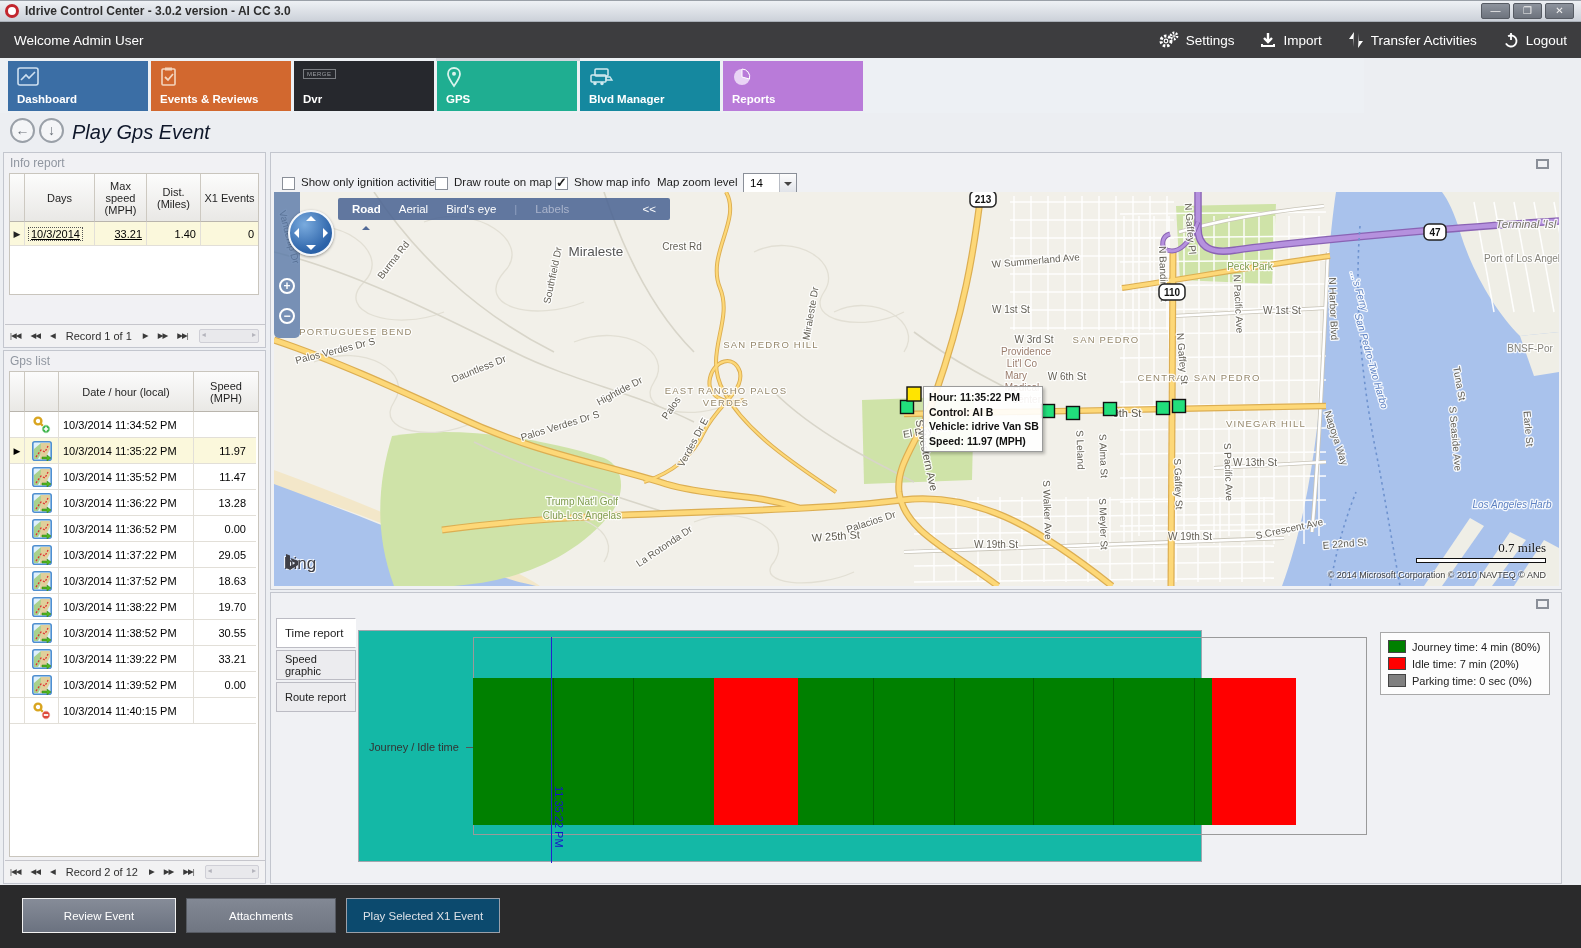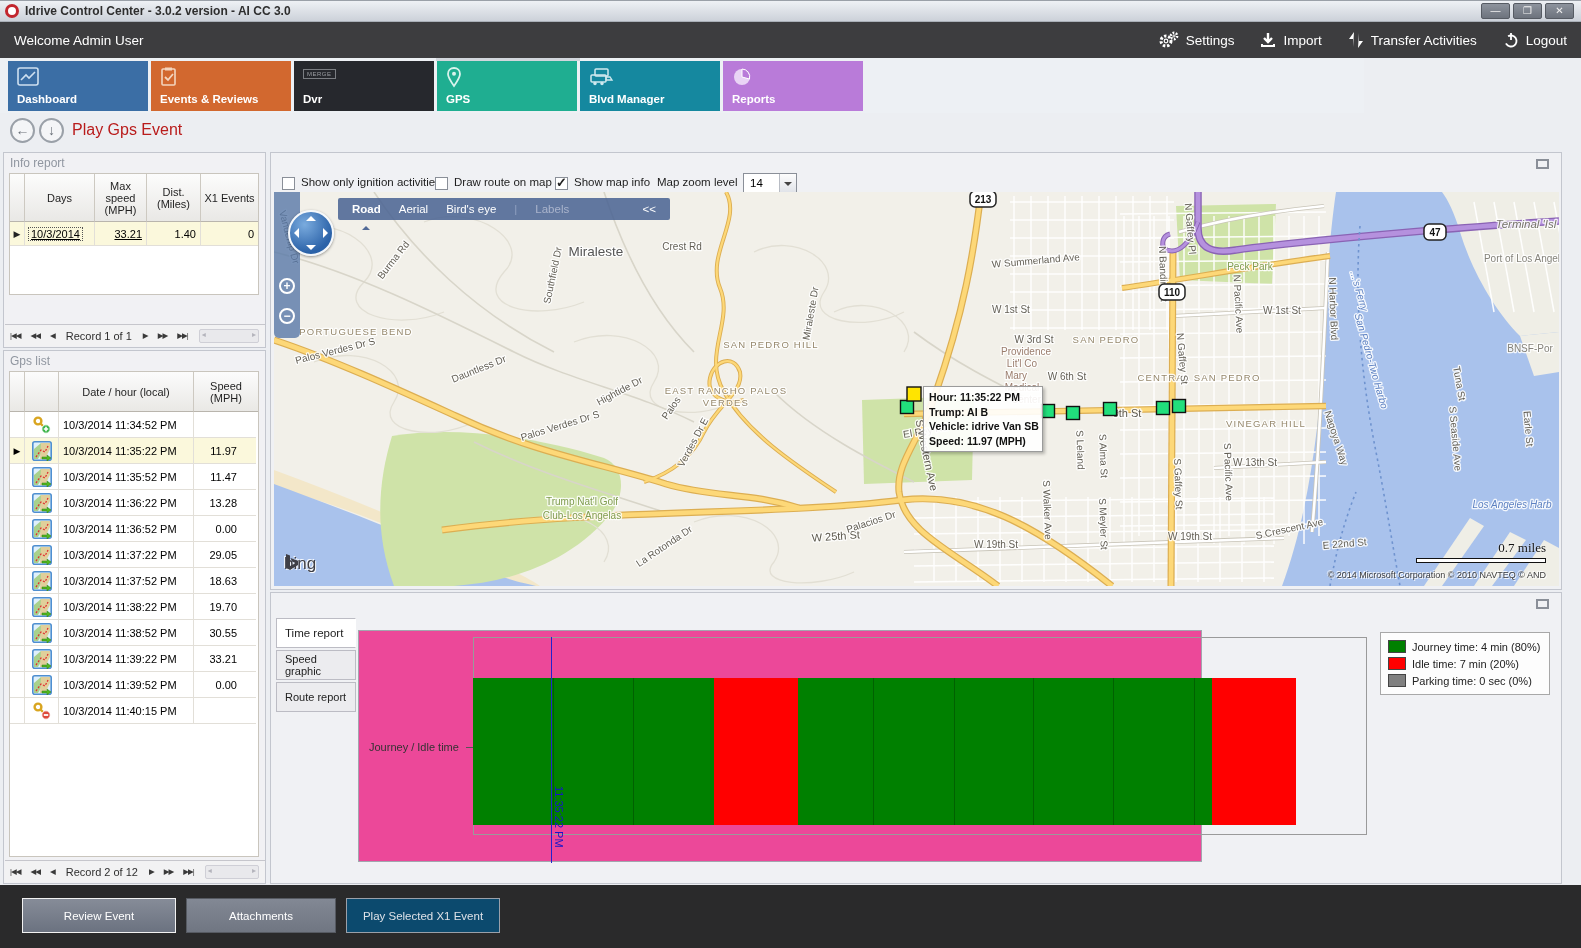--- a/index.html
+++ b/index.html
@@ -23,21 +23,21 @@
   .tabstrip { left:0; top:58px; width:1364px; height:55px; background:#edf0f4; }
   .navtab { top:3px; height:50px; width:140px; color:#fff; cursor:pointer; }
   .navtab .ticon { position:absolute; left:9px; top:6px; }
   .navtab .tlabel { position:absolute; left:9px; bottom:6px; font-size:11.5px; font-weight:bold; }
   .active-strip { top:0; height:3px; width:144px; background:#d2d6dc; }
   .merge-box { position:absolute; left:9px; top:8px; border:1px solid #7a7d82; color:#9a9da2; font-size:6px; padding:1px 3px; letter-spacing:0.5px; }
 
   
   .crumbbar { left:0; top:113px; width:1581px; height:37px; background:#eceef2; }
   .circlebtn { top:5px; width:25px; height:25px; border:2px solid #9aa0a8; border-radius:50%; background:#f4f5f7; color:#6a7078; font-size:14px; text-align:center; line-height:21px; }
-  .page-title { left:72px; top:8px; font-size:16px; color:#b91c1c; }
+  .page-title { left:72px; top:8px; font-size:20px; color:#0f172a;font-style:italic; }
 
   
   .gpanel { background:#f1f1f4; border:1px solid #c3c6ce; }
   .gpanel .caption { position:absolute; left:6px; top:3px; font-size:12px; color:#9096a0; }
   .dtable { position:absolute; background:#fff; border:1px solid #c9c5bd; }
   .hcell { position:absolute; background:linear-gradient(#fcfcfc,#e9e8e5); border-right:1px solid #cdc9c1; border-bottom:1px solid #b9b5ad; font-size:11px; color:#1f1f1f; display:flex; align-items:center; justify-content:center; text-align:center; white-space:pre-line; }
   .dcell { position:absolute; border-right:1px solid #e2dfd8; border-bottom:1px solid #e2dfd8; font-size:11px; color:#000; display:flex; align-items:center; padding:0 4px; }
   .selrow { background:#fbf8dc; }
   .rowind { justify-content:center; color:#222; font-size:9px; padding:0; }
   .navbar { position:absolute; height:22px; background:#f2f2f3; border-top:1px solid #c6c6cc; display:flex; align-items:center; font-size:11px; color:#2e2e2e; }
@@ -45,21 +45,21 @@
   .navlabel { margin:0 6px; }
   .minitrack { height:14px; background:#e9e9ec; border:1px solid #cfcfd6; border-radius:2px; flex:1; margin:0 6px; position:relative; }
   .minitrack::before { content:"◂"; position:absolute; left:2px; top:0px; font-size:8px; color:#b4b4bc; }
   .minitrack::after { content:"▸"; position:absolute; right:2px; top:0px; font-size:8px; color:#b4b4bc; }
 
   
   .gps-row { position:absolute; left:0; width:246px; height:26px; }
   .gps-row .c0 { position:absolute; left:0; top:0; width:15px; height:26px; border-right:1px solid #e2dfd8; border-bottom:1px solid #e2dfd8; font-size:9px; text-align:center; line-height:26px; }
   .gps-row .c1 { position:absolute; left:15px; top:0; width:34px; height:26px; border-right:1px solid #e2dfd8; border-bottom:1px solid #e2dfd8; display:flex; align-items:center; justify-content:center; }
   .gps-row .c2 { position:absolute; left:49px; top:0; width:135px; height:26px; border-right:1px solid #e2dfd8; border-bottom:1px solid #e2dfd8; font-size:11px; display:flex; align-items:center; padding-left:4px; }
-  .gps-row .c3 { position:absolute; left:184px; top:0; width:62px; height:26px; border-bottom:1px solid #e2dfd8; font-size:11px; display:flex; align-items:center; justify-content:flex-end; padding-right:19px; }
+  .gps-row .c3 { position:absolute; left:184px; top:0; width:62px; height:26px; border-bottom:1px solid #e2dfd8; font-size:11px; display:flex; align-items:center; justify-content:flex-end; padding-right:10px; }
 
   
   .rpanel { background:#f0f1f4; border:1px solid #c3c6ce; }
   .collapse-sq { position:absolute; width:13px; height:10px; border:2px solid #8a8f98; background:#f0f1f4; }
 
   .cb { position:absolute; width:13px; height:13px; border:1px solid #8a8f98; background:#fff; top:4px; }
   .cb.checked::after { content:"✓"; position:absolute; left:0px; top:-3px; font-size:13px; font-weight:bold; color:#222; }
   .cbl { position:absolute; top:3px; font-size:11.5px; color:#1d1d1d; }
   .zoom-select { position:absolute; top:0px; width:54px; height:21px; background:#fff; border:1px solid #8a8f98; font-size:11.5px; }
   .zoom-select .val { position:absolute; left:6px; top:3px; }
@@ -100,21 +100,21 @@
   .maptip { left:649px; top:194px; width:120px; background:rgba(255,255,255,0.9); border:1px solid #9b9b9b; box-shadow:2px 2px 3px rgba(0,0,0,0.25); padding:3px 5px; font-size:10.5px; font-weight:bold; color:#111; line-height:14.5px; white-space:nowrap; }
 
   .scaletext { left:1150px; top:348px; width:122px; text-align:right; font-family:"Liberation Serif",serif; font-size:13px; color:#111; text-shadow:0 0 2px #fff; }
   .scalebar { left:1142px; top:366px; width:130px; height:5px; background:#fff; border:1.5px solid #111; }
   .copyright { left:1000px; top:378px; width:272px; font-size:9px; color:#3c3c3c; text-align:right; text-shadow:1px 1px 0 #fff,-1px -1px 0 #fff; }
   .binglogo { left:10px; top:362px; display:flex; align-items:center; gap:3px; color:#3f3f46; font-size:17px; text-shadow:1px 1px 0 rgba(255,255,255,0.9),-1px -1px 0 rgba(255,255,255,0.9); }
 
   
   .vtab { left:276px; width:80px; height:30px; background:#ececef; border:1px solid #bcbcc4; font-size:11px; color:#222; display:flex; align-items:center; padding-left:8px; cursor:pointer; }
   .vtab.sel { background:#fff; border-right-color:#fff; font-size:11.5px; }
-  .chartbox { left:358px; top:630px; width:844px; height:232px; background:#ec4899; border:1px solid #a2a6ae; }
+  .chartbox { left:358px; top:630px; width:844px; height:232px; background:#14b8a6; border:1px solid #a2a6ae; }
   .plotframe { position:absolute; left:114px; top:6px; width:894px; height:198px; border:1px solid #9a9a9a; }
   .ylab { position:absolute; right:912px; top:110px; font-size:11px; color:#333; white-space:nowrap; }
   .ytick { position:absolute; left:107px; top:116px; width:7px; height:1px; background:#555; }
   .bar { position:absolute; left:114px; top:47px; width:823px; height:147px; }
   .seg { position:absolute; top:0; height:100%; }
   .divline { position:absolute; top:0; height:100%; width:1px; background:rgba(0,60,0,0.45); }
   .cursorline { position:absolute; top:6px; height:226px; width:1px; background:#2323cc; }
   .cursorlabel { position:absolute; writing-mode:vertical-rl; font-size:11px; color:#1515c8; }
   .legend { left:1380px; top:632px; width:170px; background:#fdfdfd; border:1px solid #a8a8a8; padding:5px 7px; }
   .litem { display:flex; align-items:center; gap:6px; height:17px; }
@@ -756,21 +756,21 @@
     <div class="zbtn" style="top:116px">−</div>
   </div>
   <div class="abs panctl">
     <i class="n"></i>
       <i class="s"></i>
       <i class="w"></i>
       <i class="e"></i>
   </div>
   <div class="abs maptip">
     <div>Hour: 11:35:22 PM</div>
-    <div>Trump: AI B</div>
+    <div>Control: AI B</div>
     <div>Vehicle: idrive Van SB</div>
     <div>Speed: 11.97 (MPH)</div>
   </div>
   <div class="abs scaletext">0.7 miles</div>
   <div class="abs scalebar"></div>
   <div class="abs copyright">© 2014 Microsoft Corporation   © 2010 NAVTEQ   © AND</div>
   <div class="abs binglogo">
     <svg width="16" height="18" viewBox="0 0 16 18">
         <path d="M2,0 L6,1.5 L6,12 L12,9 L8,7.5 L6.5,4 L14,6.8 L14,11 L6,16 L2,13.5 Z" fill="#3f3f46"></path>
       </svg>

